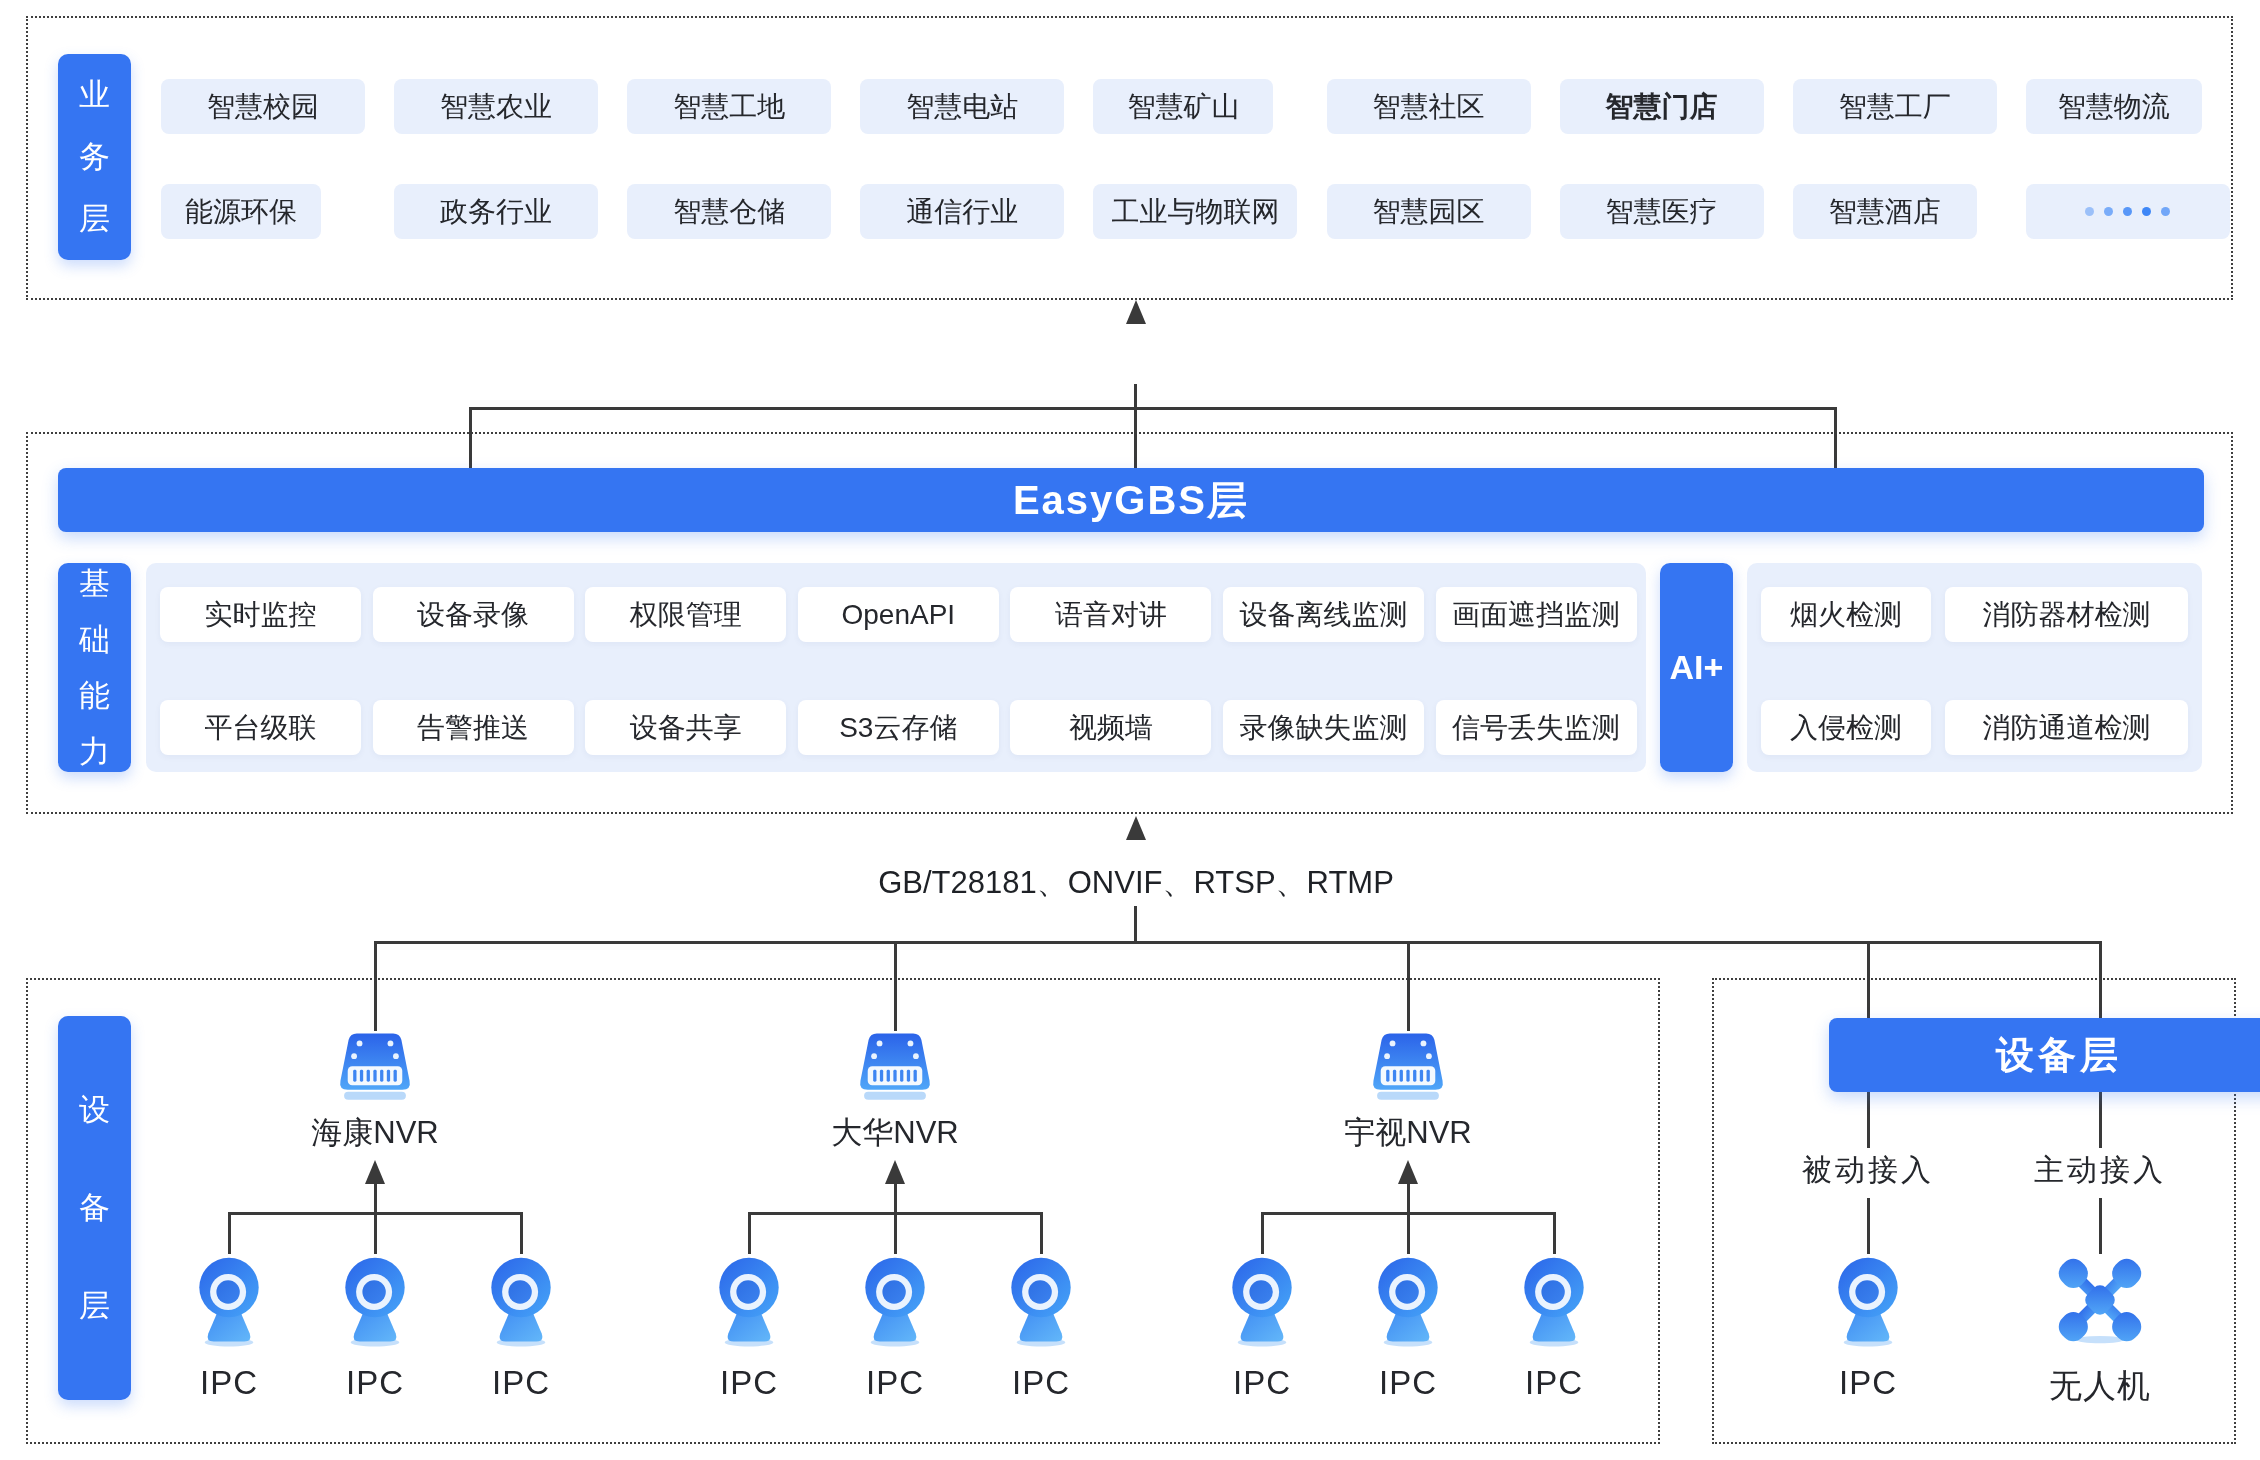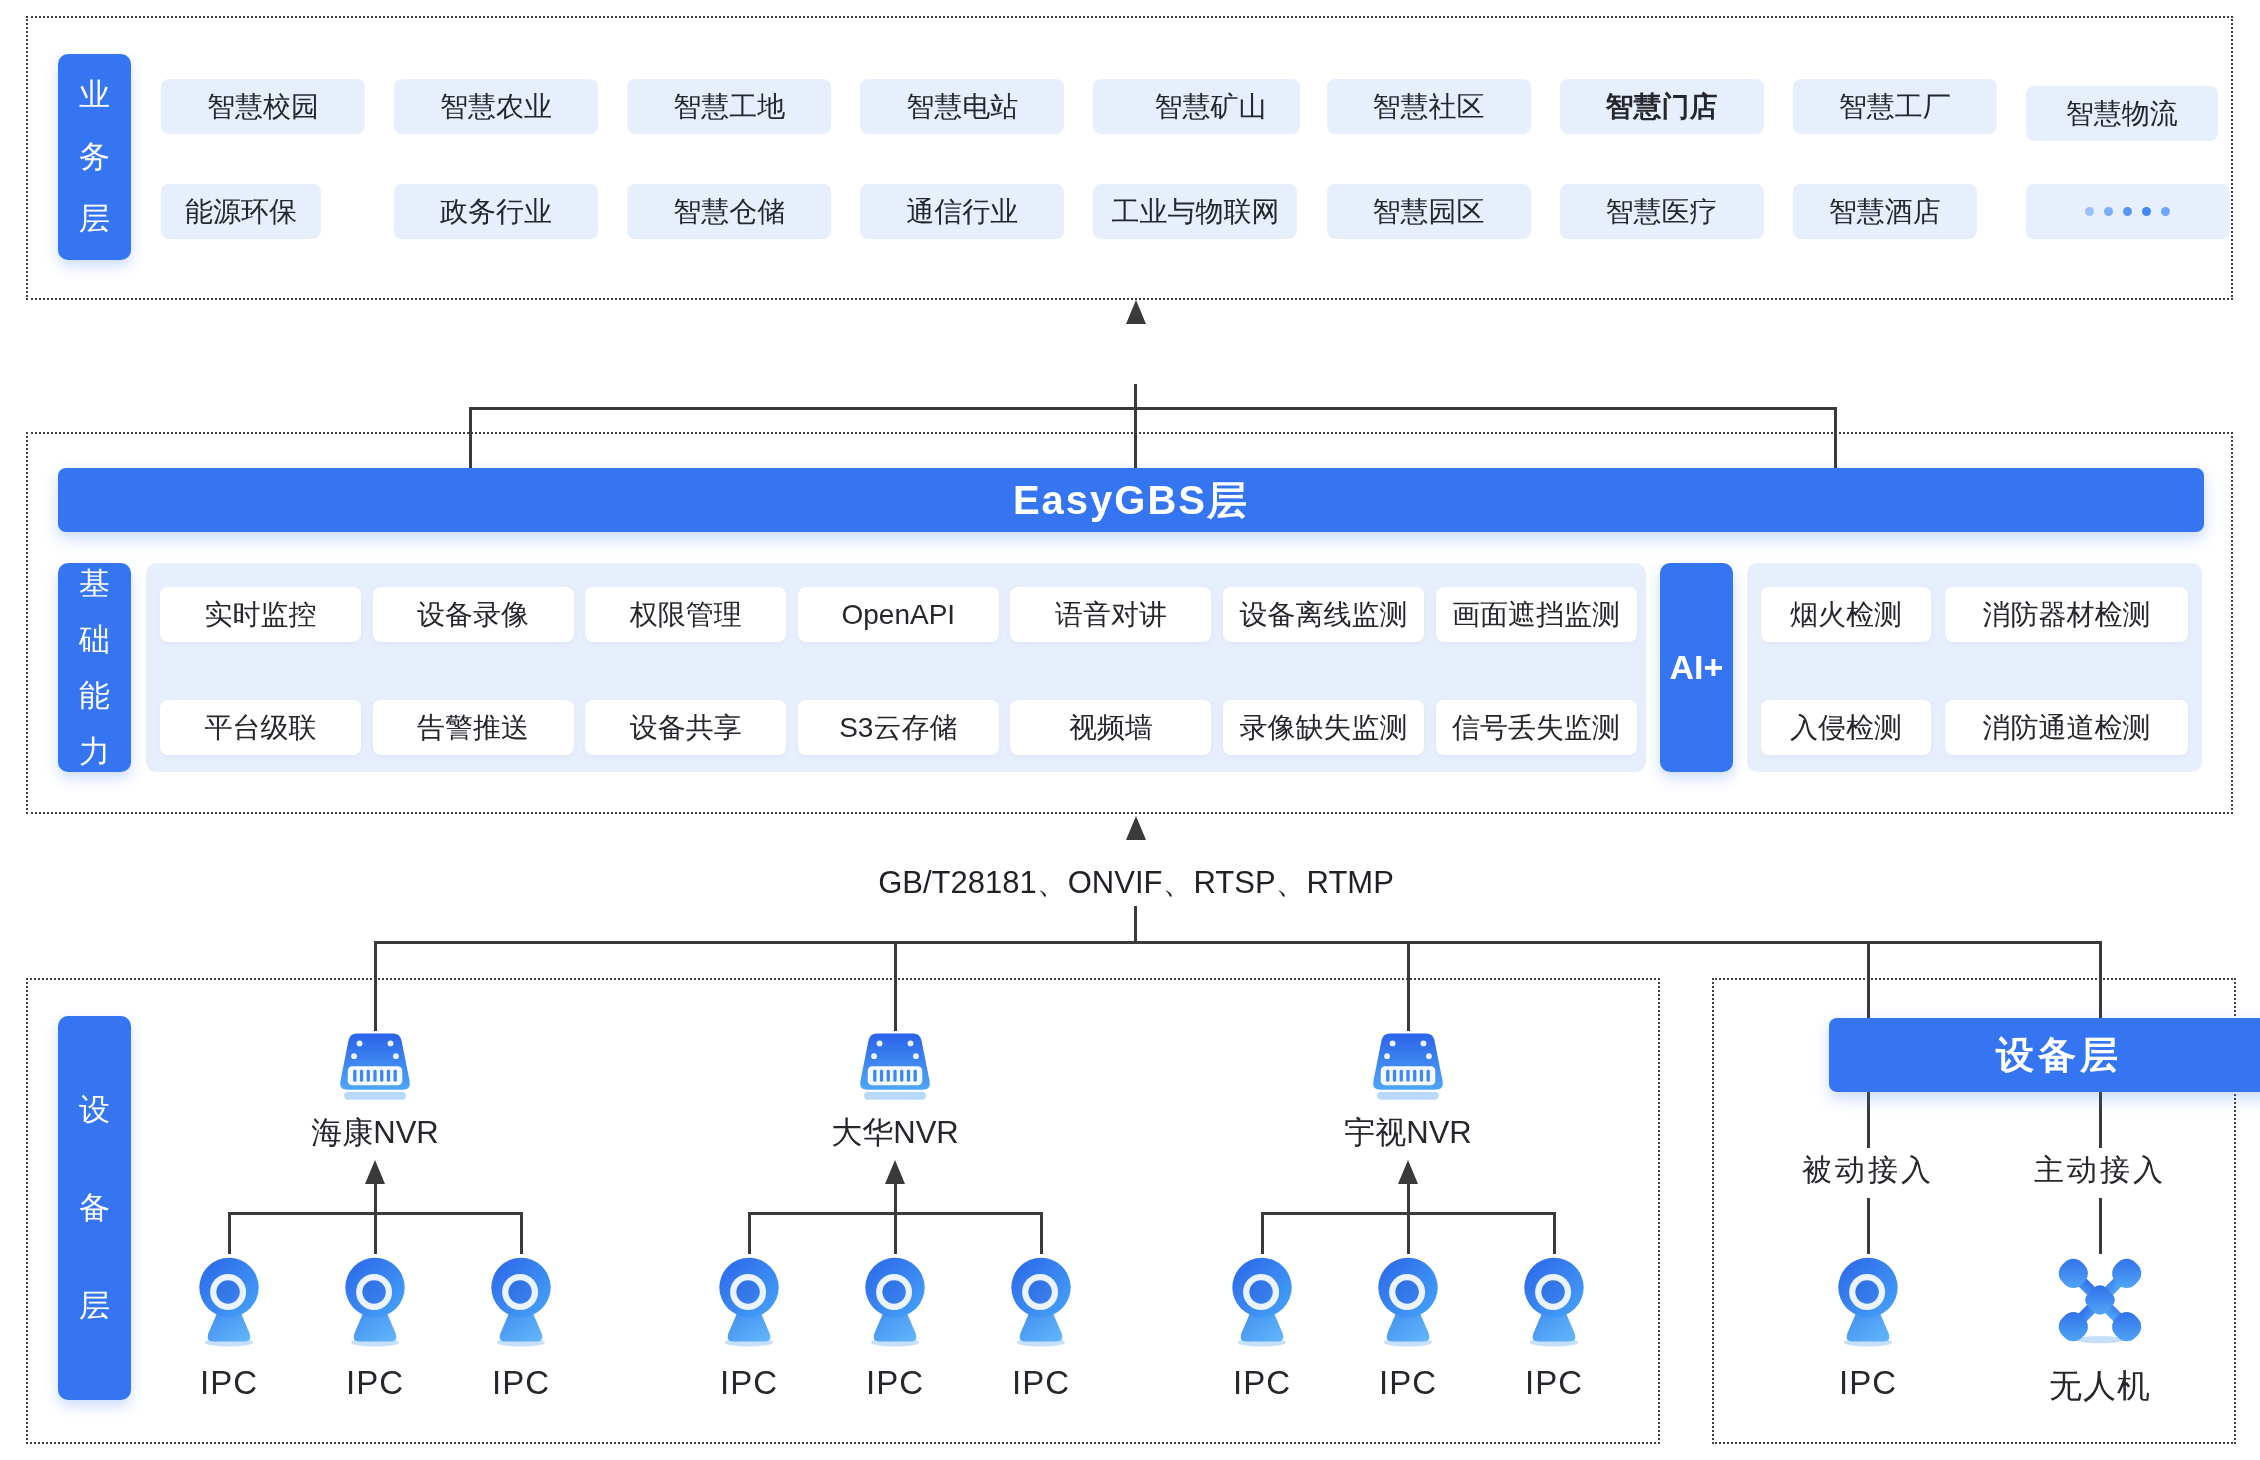--- a/index.html
+++ b/index.html
@@ -96,25 +96,25 @@
       <span>层</span>
     </div>
 
   <div class="dotted" style="left:1712px;top:978px;width:520px;height:462px;"></div>
   <div class="banner" style="left:1829px;top:1018px;width:460px;height:74px;font-size:38px;letter-spacing:4px;">设备层</div>
 
 <div class="card lt" style="left: 161px; top: 79px; width: 204px;">智慧校园</div>
     <div class="card lt" style="left: 394.1px; top: 79px; width: 204px;">智慧农业</div>
     <div class="card lt" style="left: 627.2px; top: 79px; width: 204px;">智慧工地</div>
     <div class="card lt" style="left: 860.3px; top: 79px; width: 204px;">智慧电站</div>
-    <div class="card lt" style="left: 1093.4px; top: 79px; width: 180px; padding-left: 27px;">智慧矿山</div>
+    <div class="card lt" style="left: 1093.4px; top: 79px; width: 180px;">智慧矿山</div>
     <div class="card lt" style="left: 1326.5px; top: 79px; width: 204px;">智慧社区</div>
     <div class="card lt" style="left: 1559.6px; top: 79px; width: 204px; font-weight: bold;">智慧门店</div>
     <div class="card lt" style="left: 1792.7px; top: 79px; width: 204px;">智慧工厂</div>
-    <div class="card lt" style="left: 2025.8px; top: 79px; width: 192px; margin-top: 7px;">智慧物流</div>
+    <div class="card lt" style="left: 2025.8px; top: 79px; width: 176px;">智慧物流</div>
     <div class="card lt" style="left: 161px; top: 184px; width: 160px;">能源环保</div>
     <div class="card lt" style="left: 394.1px; top: 184px; width: 204px;">政务行业</div>
     <div class="card lt" style="left: 627.2px; top: 184px; width: 204px;">智慧仓储</div>
     <div class="card lt" style="left: 860.3px; top: 184px; width: 204px;">通信行业</div>
     <div class="card lt" style="left: 1093.4px; top: 184px; width: 204px;">工业与物联网</div>
     <div class="card lt" style="left: 1326.5px; top: 184px; width: 204px;">智慧园区</div>
     <div class="card lt" style="left: 1559.6px; top: 184px; width: 204px;">智慧医疗</div>
     <div class="card lt" style="left: 1792.7px; top: 184px; width: 184px;">智慧酒店</div>
     <div class="card lt" title="•••••" style="left: 2025.8px; top: 184px; width: 204px;">
       <span class="dots">

